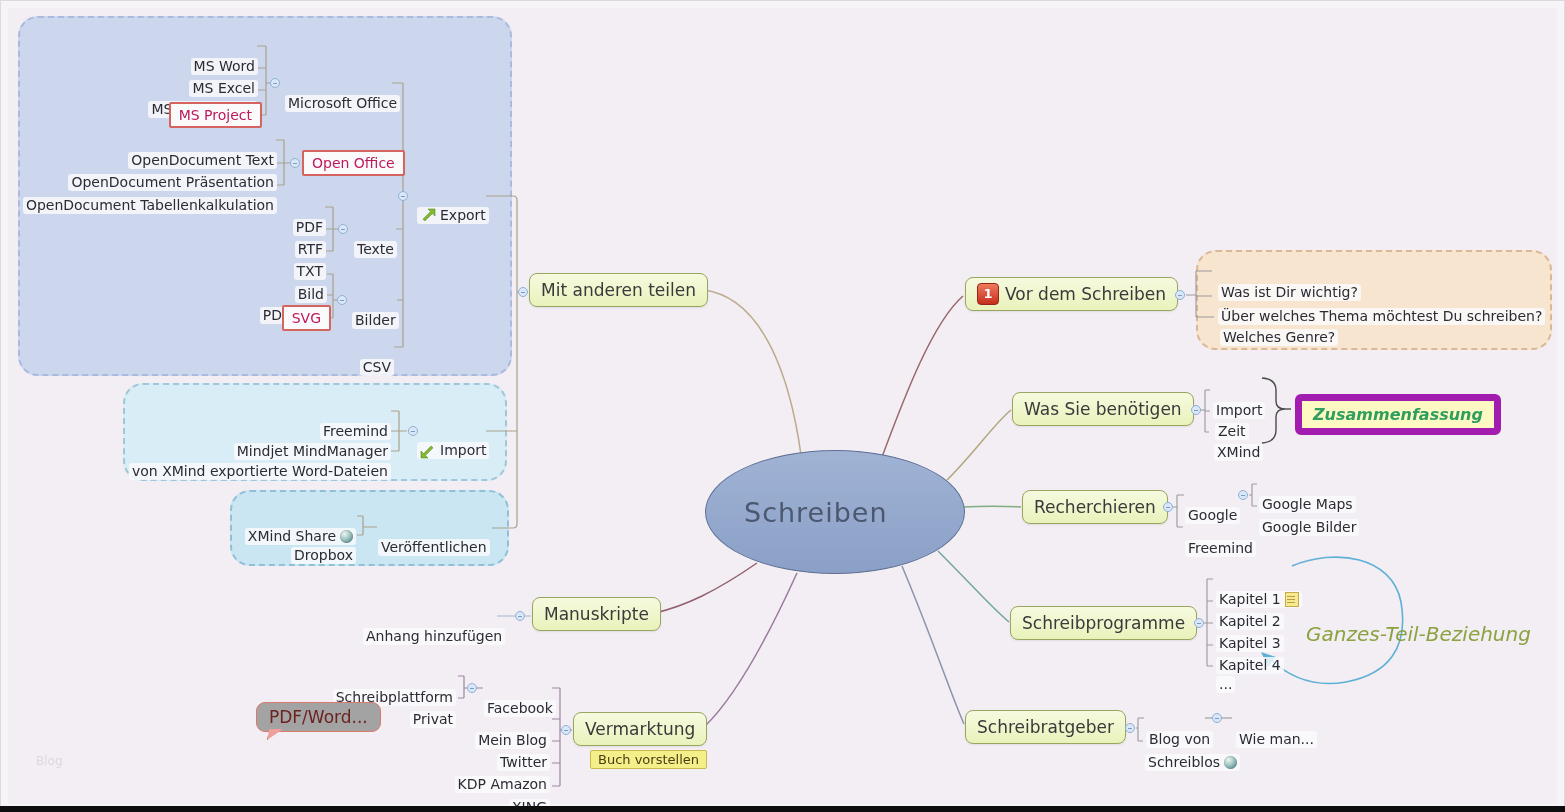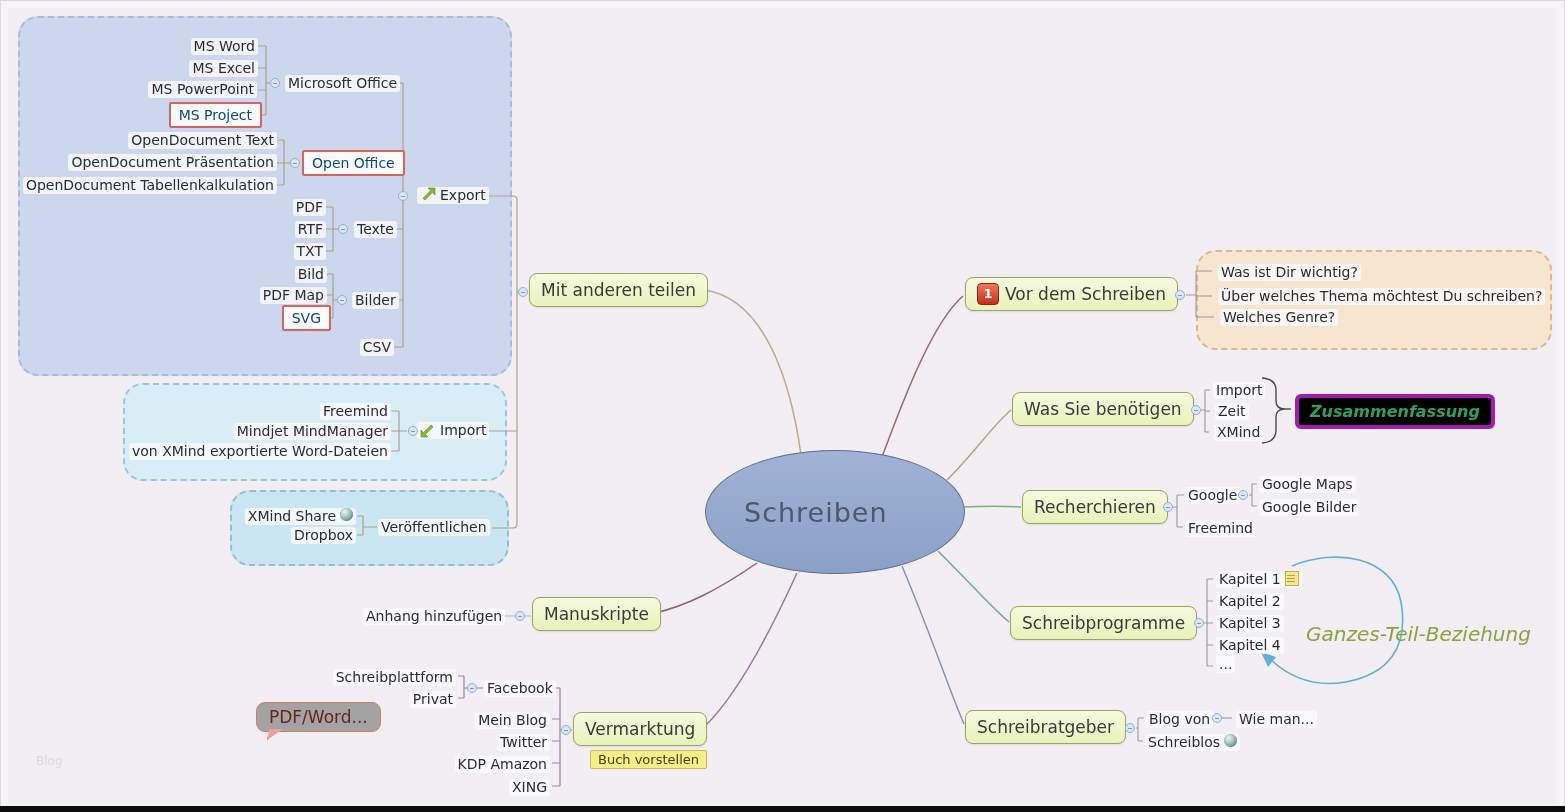--- a/index.html
+++ b/index.html
@@ -7,38 +7,38 @@
   #canvas{position:relative;width:1565px;height:812px;background:#f2eef3;overflow:hidden;
           box-shadow:inset 0 0 0 1px #dcd8de, inset 0 0 0 8px #f7f4f8;}
   .bottom-bar{position:absolute;left:0;right:0;bottom:0;height:6px;background:#0e0e0e;z-index:9;}
   .cloud{position:absolute;border:2px dashed;border-radius:20px;z-index:0;}
   .cloud.export{left:18px;top:16px;width:490px;height:356px;background:#ccd7ee;border-color:#a9badc;}
   .cloud.import{left:123px;top:383px;width:380px;height:94px;background:#d9edf6;border-color:#9dc8da;}
   .cloud.publish{left:230px;top:490px;width:275px;height:72px;background:#c9e6f2;border-color:#8fc0d6;}
   .cloud.questions{left:1196px;top:250px;width:352px;height:96px;background:#f8e5d0;border-color:#d9b896;}
   svg.overlay{position:absolute;left:0;top:0;z-index:1;pointer-events:none;}
   .lbl{position:absolute;z-index:2;font-size:14px;color:#2b2b33;white-space:nowrap;line-height:17px;
-       background:rgba(250,250,252,.82);border-radius:3px;padding:0 3px;display:flex;gap:4px;}
+       background:rgba(250,250,252,.82);border-radius:3px;padding:0 3px;display:flex;align-items:center;gap:4px;margin-top:20px;}
   .topic{position:absolute;z-index:2;font-size:17px;color:#3a3a3a;white-space:nowrap;line-height:24px;
        background:linear-gradient(180deg,#f6fadf,#e9f2bb);border:1px solid #9aa55f;border-radius:8px;
        padding:4px 11px;display:flex;align-items:center;gap:6px;box-shadow:0 1px 2px rgba(0,0,0,.08);}
-  .redbox{position:absolute;z-index:2;font-size:14px;color:#0c4a6e;white-space:nowrap;line-height:18px;
+  .redbox{position:absolute;z-index:2;font-size:14px;color:#be185d;white-space:nowrap;line-height:18px;
        background:#fafafb;border:2px solid #d5645e;border-radius:2px;padding:2px 8px;}
   .handle{position:absolute;z-index:3;width:10px;height:10px;border-radius:50%;
        background:#d9e7f8;border:1px solid #8fb0d4;box-sizing:border-box;}
   .handle::after{content:"";position:absolute;left:2px;right:2px;top:50%;height:1px;background:#7a9cc0;}
   .badge1{display:inline-flex;align-items:center;justify-content:center;width:20px;height:20px;
        background:linear-gradient(180deg,#ef7a5d,#c52f1d);border:1px solid #962417;border-radius:4px;
        color:#fff;font-size:13px;font-weight:bold;}
   .ellipse{position:absolute;z-index:2;left:705px;top:450px;width:258px;height:122px;border-radius:50%;
        background:linear-gradient(180deg,#a0b3d5,#8aa0c6);border:1.5px solid #5d6e94;
        display:flex;align-items:center;}
   .ellipse .ctext{margin-left:38px;font-size:27px;color:#4b5870;letter-spacing:1px;text-align:center;}
   .summary{position:absolute;z-index:2;font-size:16px;font-style:italic;font-weight:bold;color:#2f9e60;
-       background:#000000;border:4px solid #a21caf;border-radius:6px;padding:4px 11px;white-space:nowrap;}
+       background:#fef9c3;border:7px solid #a21caf;border-radius:6px;padding:4px 11px;white-space:nowrap;}
   .relation-text{position:absolute;z-index:2;font-size:20px;font-style:italic;color:#8ba23f;white-space:nowrap;}
   .callout{position:absolute;z-index:2;font-size:17px;color:#6b2320;background:#a3a3a3;
        border:1.5px solid #da7a6c;border-radius:9px;padding:4px 12px;white-space:nowrap;}
   .callout::after{content:"";position:absolute;left:10px;bottom:-9px;width:14px;height:10px;
        background:#f0a09c;border:1.5px solid #da7a6c;border-top:none;
        clip-path:polygon(0 100%,15% 0,100% 0);}
   .note-label{position:absolute;z-index:4;font-size:13px;color:#4a3c14;background:#f5ef8a;
        border:1px solid #c9ba4e;border-radius:2px;padding:1px 7px;white-space:nowrap;}
   .watermark{position:absolute;z-index:2;font-size:12px;color:rgba(120,110,130,.18);}
   .globe{display:inline-block;width:13px;height:13px;border-radius:50%;flex:none;

